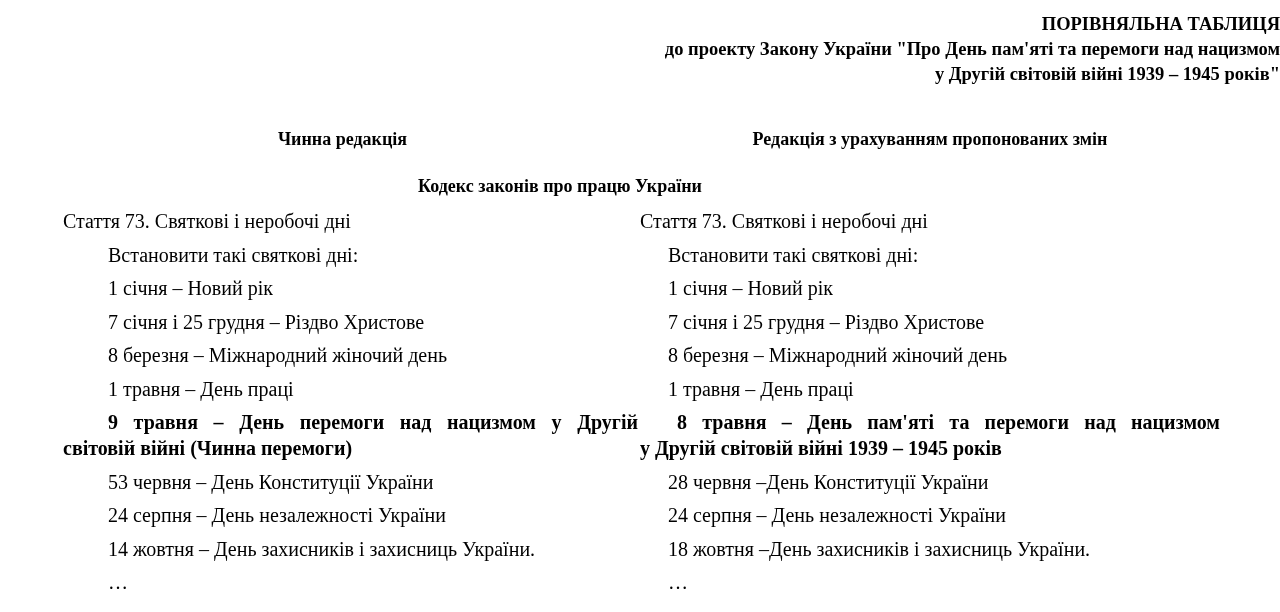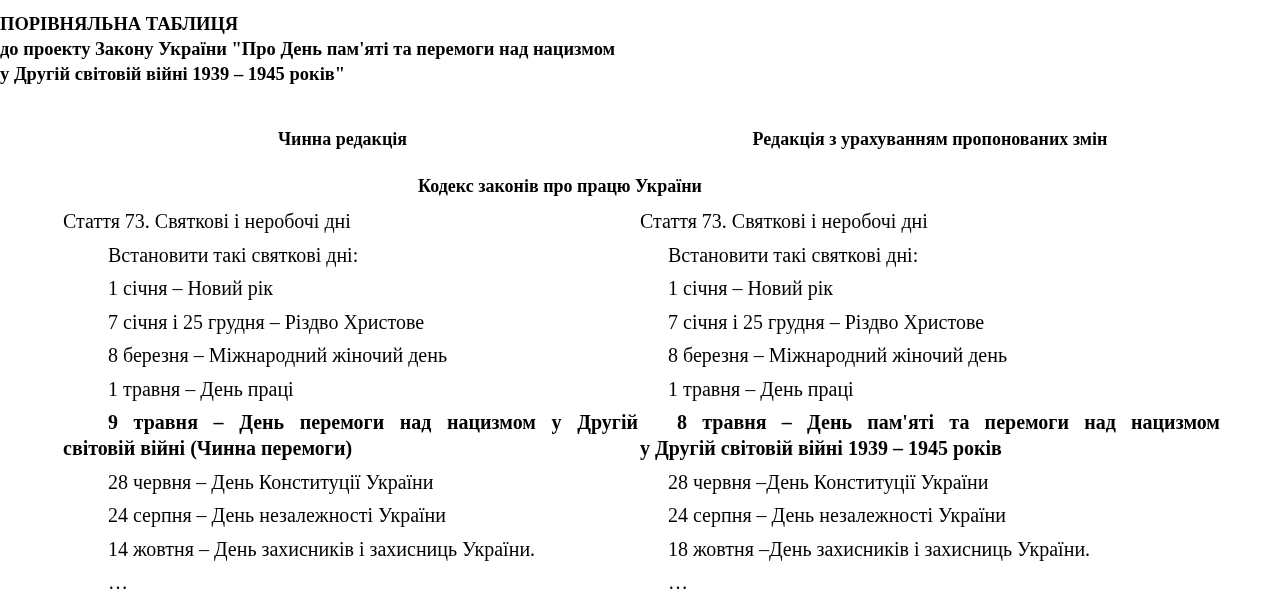--- a/index.html
+++ b/index.html
@@ -9,21 +9,21 @@
     height: 612px;
     background: #ffffff;
     color: #000000;
     font-family: "Liberation Serif", serif;
     overflow: hidden;
   }
   .title {
     position: absolute;
     top: 12px; left: 0;
     width: 1280px;
-    text-align: left;
+    text-align: right;
     font-weight: bold;
     font-size: 18.5px;
     line-height: 25px;
   }
   .colhead {
     position: absolute;
     top: 128px;
     font-weight: bold;
     font-size: 18px;
     line-height: 22px;
@@ -82,21 +82,21 @@
     <p class="article">Стаття 73. Святкові і неробочі дні</p>
     <p class="item">Встановити такі святкові дні:</p>
     <p class="item">1 січня – Новий рік</p>
     <p class="item">7 січня і 25 грудня – Різдво Христове</p>
     <p class="item">8 березня – Міжнародний жіночий день</p>
     <p class="item">1 травня – День праці</p>
     <p class="hl">
       <span class="hl1">9 травня – День перемоги над нацизмом у Другій</span>
       <span class="hl2">світовій війні (Чинна перемоги)</span>
     </p>
-    <p class="item">28 червня – День Конституції України</p>
+    <p class="item">53 червня – День Конституції України</p>
     <p class="item">24 серпня – День незалежності України</p>
     <p class="item">14 жовтня – День захисників і захисниць України.</p>
     <p class="item">…</p>
   </div>
 
   <div class="col col-right">
     <p class="article">Стаття 73. Святкові і неробочі дні</p>
     <p class="item">Встановити такі святкові дні:</p>
     <p class="item">1 січня – Новий рік</p>
     <p class="item">7 січня і 25 грудня – Різдво Христове</p>

